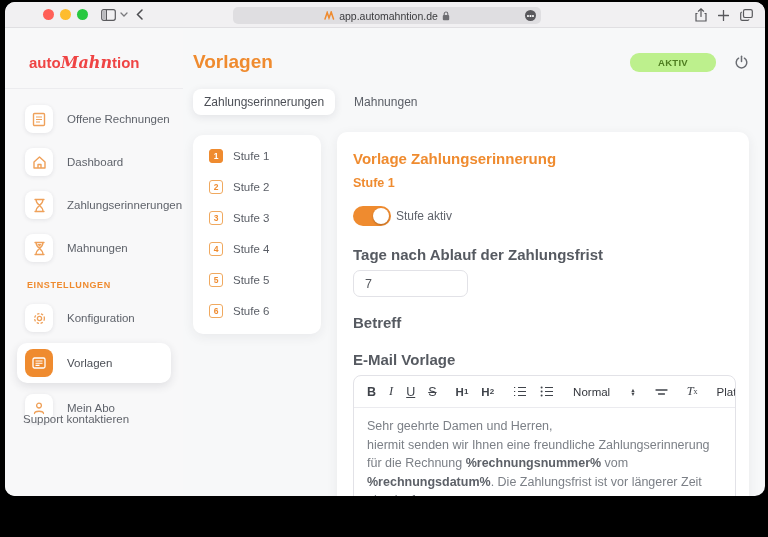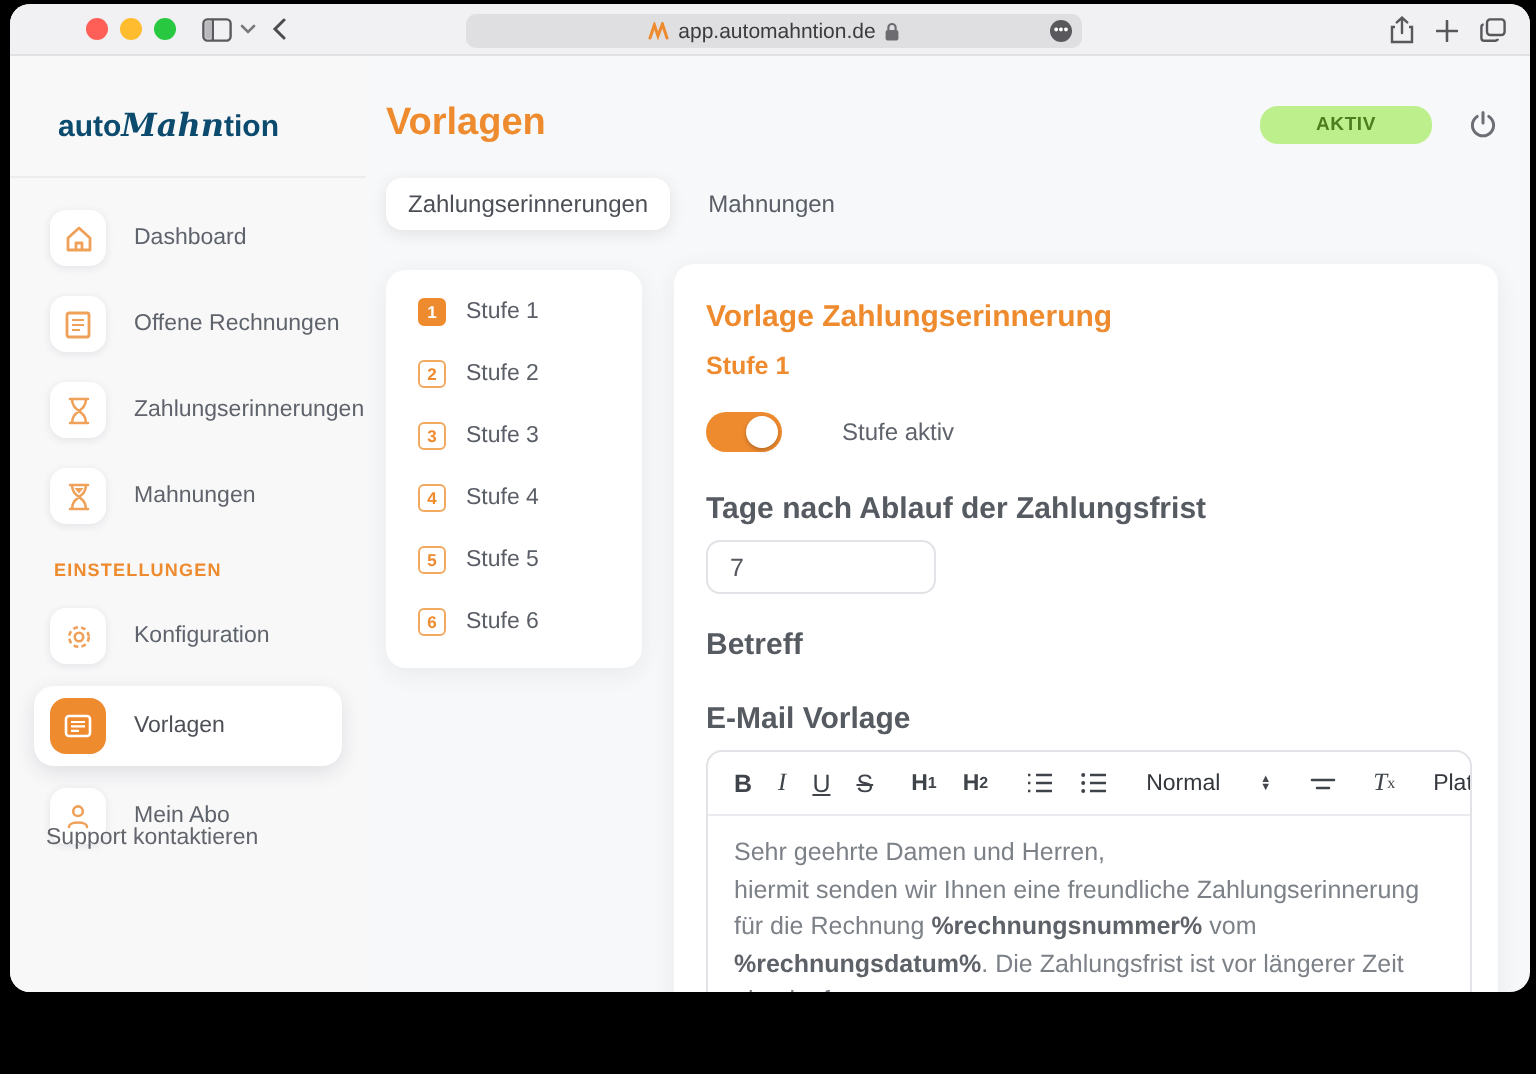--- a/index.html
+++ b/index.html
@@ -25,21 +25,21 @@
                 background:#dfdee1; border-radius:5px; display:flex; align-items:center;
                 justify-content:center; gap:4px; font-size:10.5px; color:#3b3b3e; }
   .addressbar .logo-mini { display:inline-flex; }
   .ab-more { position:absolute; right:5px; top:3px; width:11px; height:11px; border-radius:50%;
              background:#59585c; color:#fff; font-size:7px; line-height:11px; text-align:center; }
   .chrome-right { position:absolute; right:12px; top:0; height:26px; display:flex; align-items:center; gap:11px; color:#58585c; }
 
   
   .app { position:absolute; top:27px; left:0; right:0; bottom:0; }
   .sidebar { position:absolute; left:0; top:0; width:178px; bottom:0; background:#f8f8f9; }
-  .logo { margin:24px 0 0 24px; font-size:15px; font-weight:bold; color:#0c4a6e; white-space:nowrap; }
+  .logo { margin:24px 0 0 24px; font-size:15px; font-weight:bold; color:#ef4444; white-space:nowrap; }
   .logo .script { font-family:"DejaVu Serif", serif; font-style:italic; font-size:16px; }
   .side-divider { height:1px; background:#ececef; margin:16px 0 12px 0; }
 
   .nav-item { display:flex; align-items:center; gap:14px; padding:4px 0 4px 20px; margin-bottom:7px; cursor:pointer; }
   .icon-box { width:28px; height:28px; border-radius:8px; background:#fff;
               box-shadow:0 1px 4px rgba(40,40,60,.10); display:flex; align-items:center; justify-content:center; flex:0 0 auto; }
   .nav-label { font-size:11.5px; color:#5f636b; }
   .section-label { margin:14px 0 10px 22px; font-size:9px; font-weight:bold; letter-spacing:.6px; color:#ef8b2f; }
   .nav-item.active { background:#fff; border-radius:10px; margin:0 12px 7px 12px; padding:6px 0 6px 8px;
                      box-shadow:0 3px 10px rgba(40,40,60,.12); }
@@ -65,21 +65,21 @@
   .stufe-num { width:14px; height:14px; border-radius:3px; border:1px solid #f0a95f; color:#ef8b2f;
                font-size:8.5px; font-weight:bold; display:flex; align-items:center; justify-content:center; background:#fff; }
   .stufe-row.active .stufe-num { background:#ef8b2f; border-color:#ef8b2f; color:#fff; }
   .stufe-label { font-size:11.5px; color:#5a5e66; }
 
   .panel { position:absolute; left:154px; right:16px; top:103px; bottom:-12px;
            background:#fff; border-radius:10px; box-shadow:0 3px 12px rgba(40,40,60,.07);
            padding:18px 13px 0 16px; }
   .panel-title { font-size:15px; font-weight:bold; color:#ef8b2f; }
   .panel-sub { font-size:12.5px; font-weight:bold; color:#ef8b2f; margin-top:9px; }
-  .toggle-row { display:flex; align-items:center; gap:30px; margin-top:16px; }
+  .toggle-row { display:flex; align-items:center; gap:5px; margin-top:16px; }
   .toggle { width:38px; height:20px; border-radius:10px; background:#ef8b2f; position:relative; cursor:pointer; }
   .toggle .knob { position:absolute; right:2px; top:2px; width:16px; height:16px; border-radius:50%;
                   background:#fff; box-shadow:0 1px 2px rgba(0,0,0,.25); }
   .toggle-label { font-size:12px; color:#5f636b; }
   .field-label { font-size:15px; font-weight:bold; color:#565a61; margin-top:20px; }
   .field-label.tight { margin-top:17px; }
   input.box { margin-top:7px; height:27px; border:1px solid #e2e2e7; border-radius:7px;
               padding:0 11px; font-size:12.5px; color:#55585e; background:#fff; outline:none;
               font-family:"Liberation Sans", sans-serif; }
   .input-small { width:115px; }
@@ -172,34 +172,34 @@
   <div class="app">
 
     <aside class="sidebar">
       <div class="logo">
         <span>auto</span><span class="script">Mahn</span><span>tion</span>
       </div>
       <div class="side-divider"></div>
 
       <div class="nav-item">
         <span class="icon-box">
-          <svg width="15" height="15" viewBox="0 0 15 15">
-              <path d="M2 7 L7.5 2 L13 7 V13 H2 Z M6 13 V9.5 H9 V13" fill="none" stroke="#efa15a" stroke-width="1.4" stroke-linejoin="round"></path>
-            </svg>
-        </span>
-        <span class="nav-label">Dashboard</span>
-      </div>
-      <div class="nav-item">
-        <span class="icon-box">
           <svg width="14" height="15" viewBox="0 0 14 15">
               <rect x="1.5" y="1.5" width="11" height="12" rx="1" fill="none" stroke="#efa15a" stroke-width="1.4"></rect>
               <path d="M4 5 H10 M4 7.5 H10 M4 10 H8" stroke="#efa15a" stroke-width="1.1"></path>
             </svg>
         </span>
         <span class="nav-label">Offene Rechnungen</span>
+      </div>
+      <div class="nav-item">
+        <span class="icon-box">
+          <svg width="15" height="15" viewBox="0 0 15 15">
+              <path d="M2 7 L7.5 2 L13 7 V13 H2 Z M6 13 V9.5 H9 V13" fill="none" stroke="#efa15a" stroke-width="1.4" stroke-linejoin="round"></path>
+            </svg>
+        </span>
+        <span class="nav-label">Dashboard</span>
       </div>
       <div class="nav-item">
         <span class="icon-box">
           <svg width="13" height="15" viewBox="0 0 13 15">
               <path d="M2 1.5 H11 M2 13.5 H11 M3 1.5 C3 8 10 7 10 13.5 M10 1.5 C10 8 3 7 3 13.5" fill="none" stroke="#efa15a" stroke-width="1.3" stroke-linecap="round"></path>
             </svg>
         </span>
         <span class="nav-label">Zahlungserinnerungen</span>
       </div>
       <div class="nav-item">

